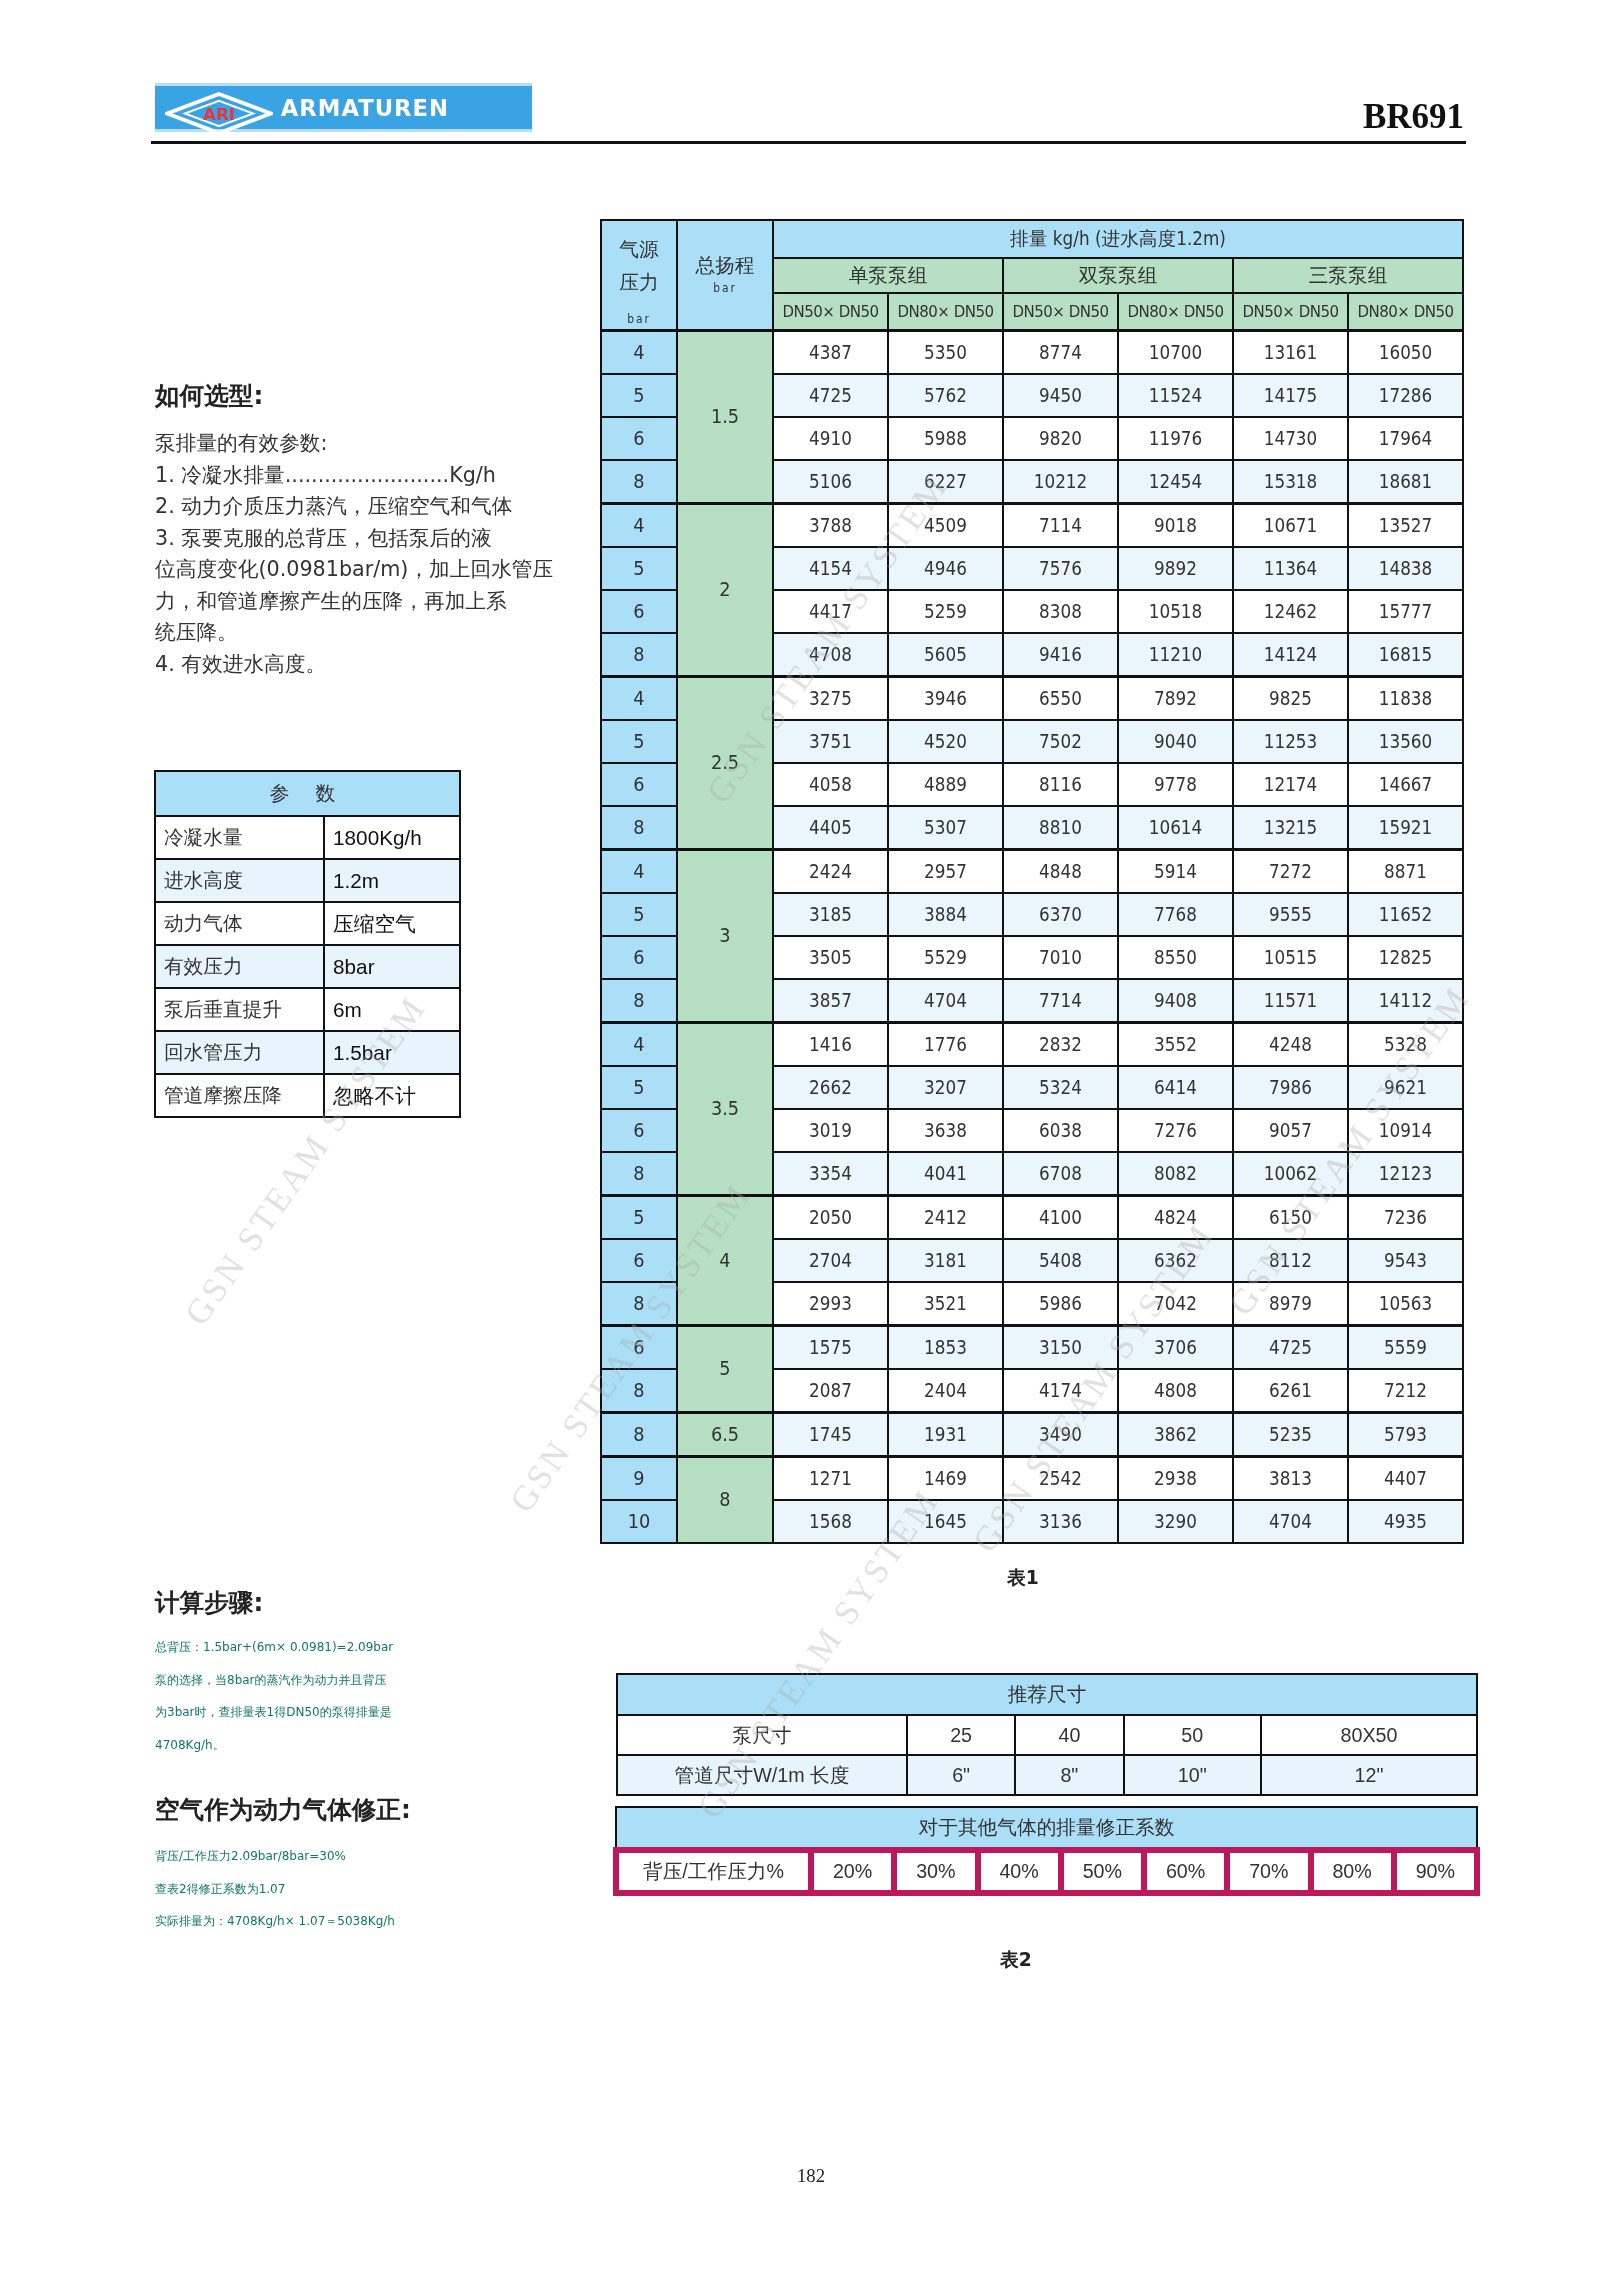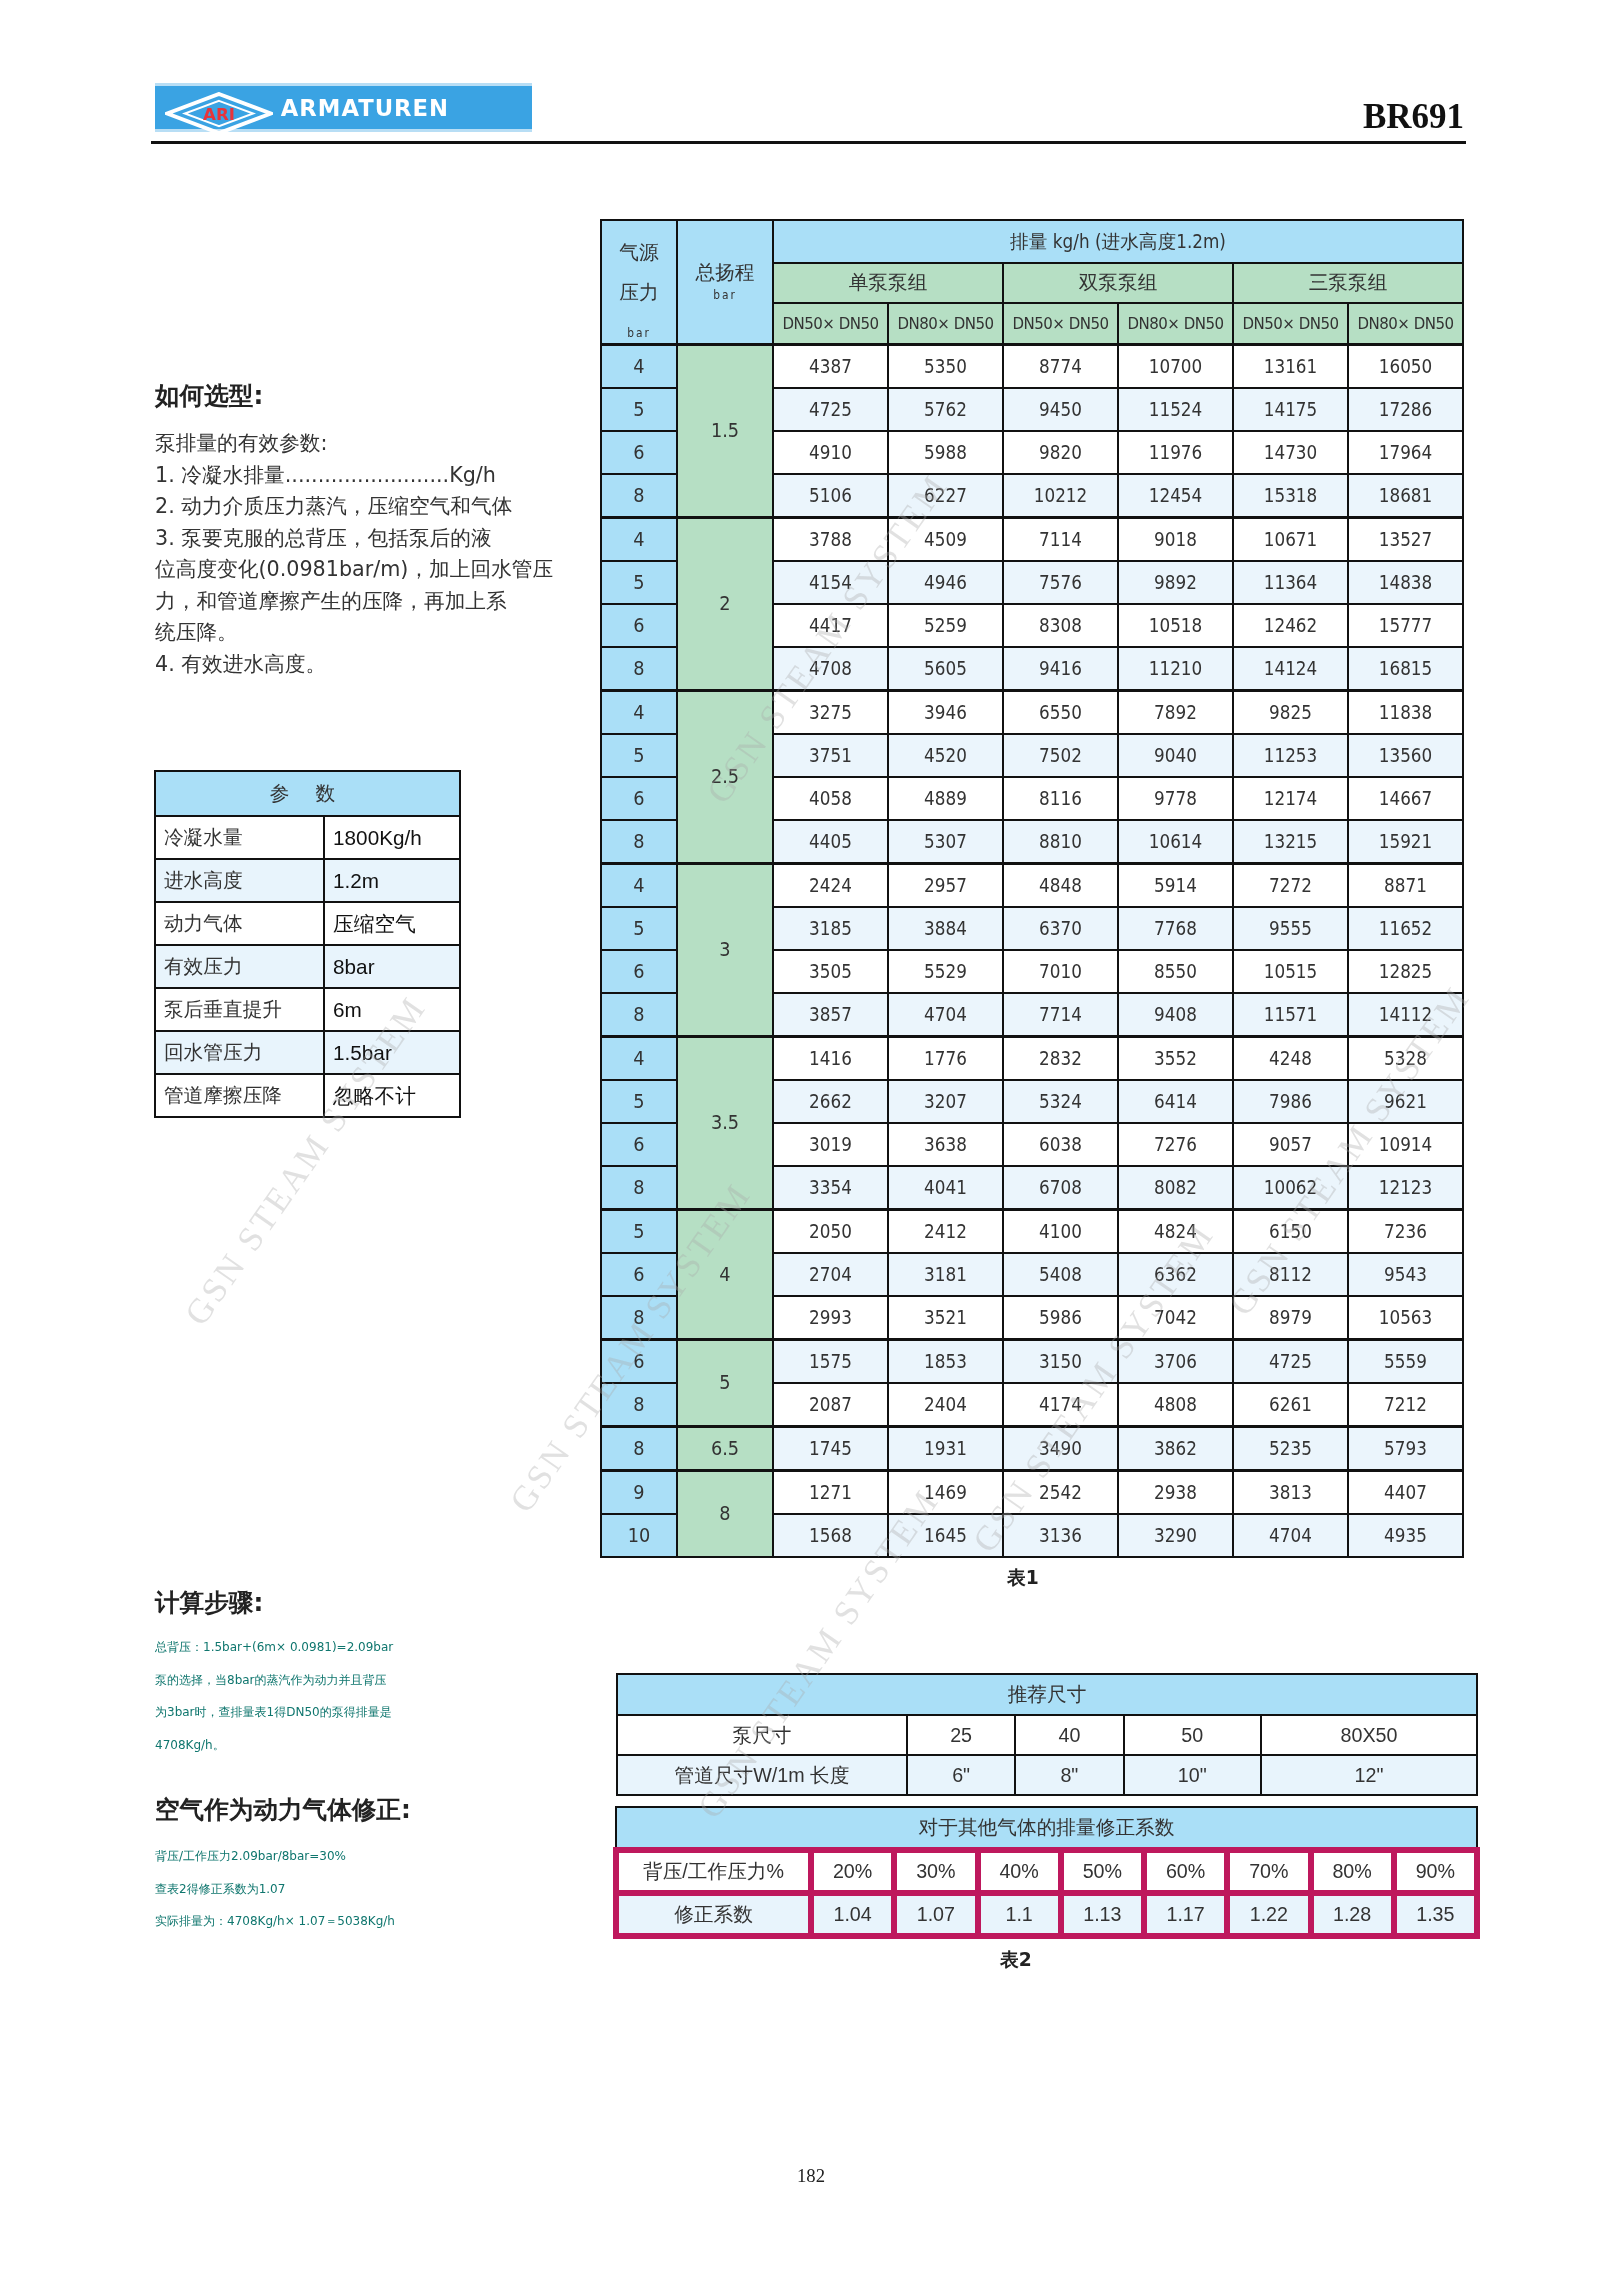--- a/index.html
+++ b/index.html
@@ -135,21 +135,21 @@
         <td>管道摩擦压降</td>
         <td class="val">忽略不计</td>
       </tr>
     </tbody>
 </table>
 
 <table class="main">
   <thead>
     <tr class="r1">
       <th rowspan="3" class="hdr-left">
-        <span style="display:block;width:59px;margin:12px auto;line-height:40px;">气源压力</span>
+        <span style="display:block;width:59px;margin:12px auto;line-height:33px;">气源压力</span>
         <span class="unit">bar</span>
       </th>
       <th rowspan="3" class="hdr-left">
         <span style="display:block;">总扬程</span>
         <span class="unit">bar</span>
       </th>
       <th colspan="6">排量 kg/h (进水高度1.2m)</th>
     </tr>
     <tr class="r2">
       <th colspan="2" class="green">单泵泵组</th>
@@ -477,31 +477,20 @@
     <td style="width:187px;">背压/工作压力%</td>
   <td>20%</td>
         <td>30%</td>
         <td>40%</td>
         <td>50%</td>
         <td>60%</td>
         <td>70%</td>
         <td>80%</td>
         <td>90%</td>
       </tr>
-  <tr class="alt" id="corr-row2">
-    <td>修正系数</td>
-  <td>1.04</td>
-        <td>1.07</td>
-        <td>1.1</td>
-        <td>1.13</td>
-        <td>1.17</td>
-        <td>1.22</td>
-        <td>1.28</td>
-        <td>1.35</td>
-      </tr>
 </tbody>
   </table>
 <div class="cap" style="left:1000px; top:1947px;">表2</div>
 
 <div class="page-num">182</div>
 
 <div class="watermark" style="left:177px; top:1310px;">GSN STEAM SYSTEM</div>
 <div class="watermark" style="left:502px; top:1497px;">GSN STEAM SYSTEM</div>
 <div class="watermark" style="left:699px; top:788px;">GSN STEAM SYSTEM</div>
 <div class="watermark" style="left:965px; top:1537px;">GSN STEAM SYSTEM</div>

